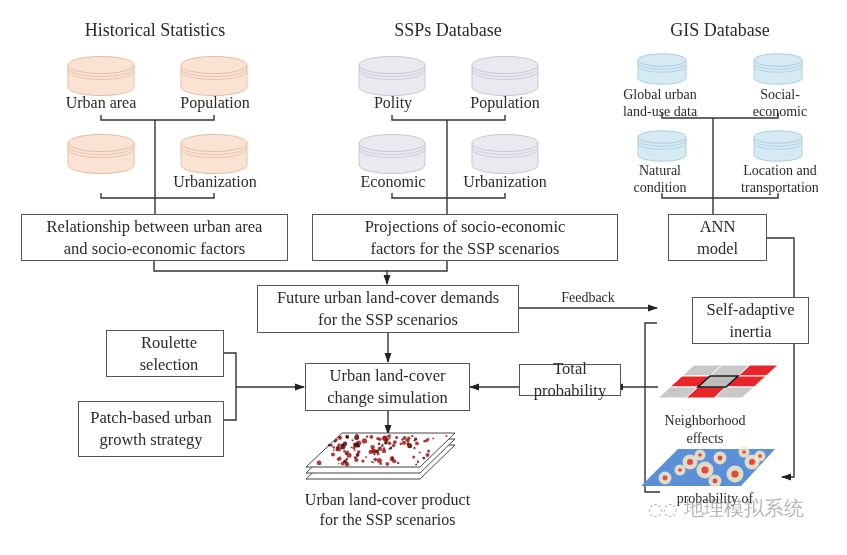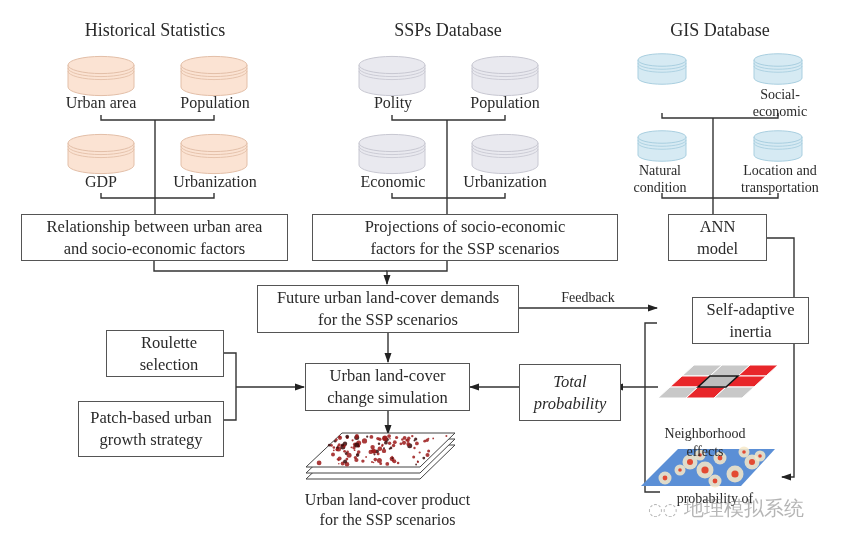--- a/index.html
+++ b/index.html
@@ -303,28 +303,31 @@
         <circle cx="384.0" cy="450.9" r="2.2" fill="#9b1a1a" opacity="0.85"></circle>
       </g>
   </svg>
 
   <div class="t title" style="left:55px;top:20px;width:200px;">Historical Statistics</div>
   <div class="t title" style="left:348px;top:20px;width:200px;">SSPs Database</div>
   <div class="t title" style="left:620px;top:20px;width:200px;">GIS Database</div>
 
   <div class="t" style="left:46px;top:93px;width:110px;">Urban area</div>
   <div class="t" style="left:160px;top:93px;width:110px;">Population</div>
-  <div class="t" style="left:46px;top:172px;width:110px;">GDP</div>
   <div class="t" style="left:160px;top:172px;width:110px;">Urbanization</div>
 
   <div class="t" style="left:338px;top:93px;width:110px;">Polity</div>
   <div class="t" style="left:450px;top:93px;width:110px;">Population</div>
   <div class="t" style="left:338px;top:172px;width:110px;">Economic</div>
   <div class="t" style="left:450px;top:172px;width:110px;">Urbanization</div>
 
+  <div class="t small" style="left:600px;top:86px;width:120px;line-height:17px;">
+    <div>Global urban</div>
+    <div>land-use data</div>
+  </div>
   <div class="t small" style="left:720px;top:86px;width:120px;line-height:17px;">
     <div>Social-</div>
     <div>economic</div>
   </div>
   <div class="t small" style="left:600px;top:162px;width:120px;line-height:17px;">
     <div>Natural</div>
     <div>condition</div>
   </div>
   <div class="t small" style="left:715px;top:162px;width:130px;line-height:17px;">
     <div>Location and</div>
@@ -356,27 +359,27 @@
     <span>selection</span>
   </div>
   <div class="box" style="left:78px;top:401px;width:146px;height:56px;">
     <span>Patch-based urban</span>
     <span>growth strategy</span>
   </div>
   <div class="box" style="left:305px;top:363px;width:165px;height:48px;">
     <span>Urban land-cover</span>
     <span>change simulation</span>
   </div>
-  <div class="box" style="left:519px;top:364px;width:102px;height:57px;font-style:italic;">
+  <div class="box" style="left:519px;top:364px;width:102px;height:32px;">
     <span>Total</span>
     <span>probability</span>
   </div>
 
   <div class="t small" style="left:548px;top:288px;width:80px;">Feedback</div>
-  <div class="t small" style="left:640px;top:425px;width:130px;line-height:18px;">
+  <div class="t small" style="left:640px;top:412px;width:130px;line-height:18px;">
     <div>Neighborhood</div>
     <div>effects</div>
   </div>
   <div class="t small" style="left:640px;top:490px;width:150px;line-height:18px;">
     <div>probability of</div>
   </div>
   <div class="t" style="left:270px;top:490px;width:235px;">
     <div>Urban land-cover product</div>
     <div>for the SSP scenarios</div>
   </div>

